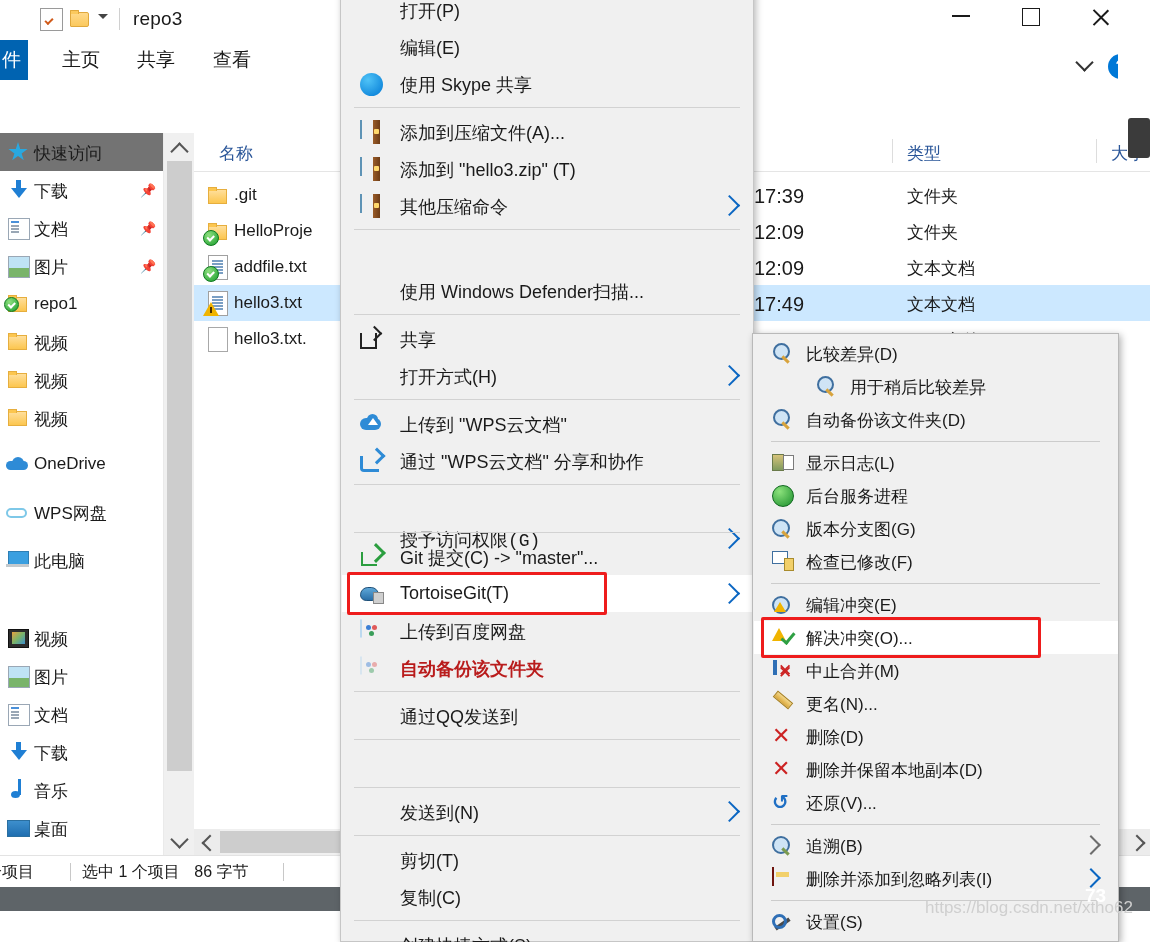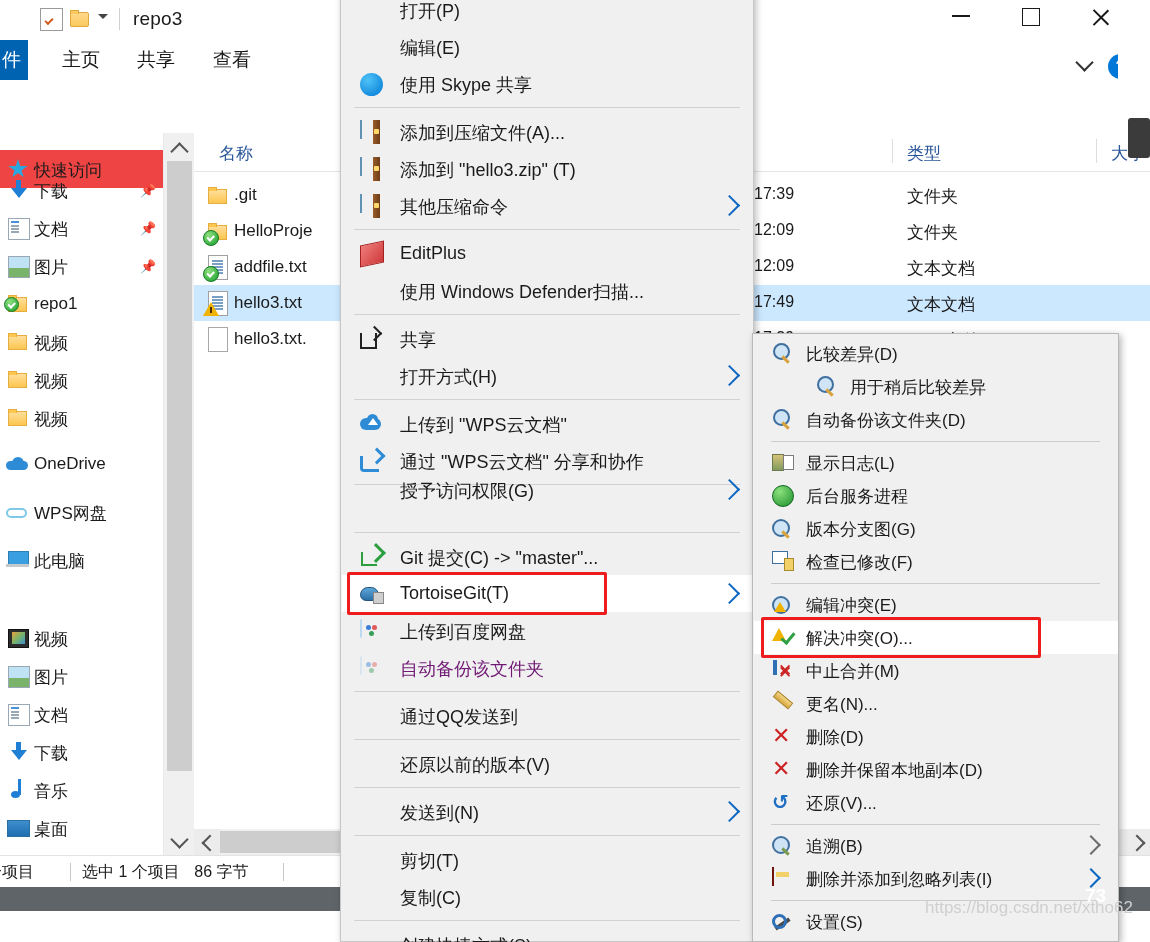--- a/index.html
+++ b/index.html
@@ -143,21 +143,21 @@
   .colh{position:absolute;top:9px;font-size:17px;color:#2a5699;}
   .colsep{position:absolute;top:6px;width:1px;height:24px;background:#dddddd;}
   #colh-name{left:25px;}
   #colh-type{left:713px;}
   #colh-size{left:917px;}
   #colsep-type{left:698px;}
   #colsep-size{left:902px;}
 
   .frow{position:absolute;left:0;width:956px;height:36px;}
   .fname{position:absolute;left:40px;top:8px;font-size:17px;color:#1a1a1a;white-space:nowrap;}
-  .ftime{position:absolute;left:560px;top:8px;font-size:16px;color:#1a1a1a;}
+  .ftime{position:absolute;left:560px;top:8px;font-size:20px;color:#1a1a1a;}
   .ftype{position:absolute;left:713px;top:8px;font-size:17px;color:#1a1a1a;}
   .sel{background:#cce8ff;}
   .ic-file{position:absolute;left:14px;top:6px;width:18px;height:23px;background:#fff;border:1px solid #a8a8a8;}
   .ic-txtlines{position:absolute;left:14px;top:6px;width:18px;height:23px;background:#fff;border:1px solid #a0a0a0;}
   .ic-txtlines:after{content:"";position:absolute;left:3px;top:4px;width:11px;height:1.5px;background:#7a9fc4;
      box-shadow:0 3px 0 #7a9fc4,0 6px 0 #7a9fc4,0 9px 0 #7a9fc4,0 12px 0 #7a9fc4;}
   .badge-ok{position:absolute;left:9px;top:17px;width:14px;height:14px;border-radius:50%;
      background:radial-gradient(circle at 35% 30%,#8fe07f,#179c2c);border:1px solid #0d7a1e;}
   .badge-ok:after{content:"";position:absolute;left:3px;top:4px;width:5px;height:2.5px;border-left:2px solid #fff;border-bottom:2px solid #fff;transform:rotate(-45deg);}
   .badge-warn{position:absolute;left:9px;top:17px;width:0;height:0;
@@ -182,21 +182,21 @@
 
   
   #taskbar{left:0;top:887px;width:1150px;height:24px;background:#5e6468;}
   #page-bottom{left:0;top:911px;width:1150px;height:31px;background:#ffffff;}
 
   
   #ctxmenu{left:340px;top:-10px;width:414px;height:952px;background:#f0f0f0;border:1px solid #c6c6c6;
       box-shadow:2px 2px 7px rgba(0,0,0,.28);box-sizing:border-box;}
   .mi{position:absolute;left:1px;width:411px;height:37px;}
   .mi-label{position:absolute;left:58px;top:8px;font-size:18px;color:#1a1a1a;white-space:nowrap;}
-  .mi-label.dim{color:#701a75;}
+  .mi-label.dim{color:#b91c1c;font-weight:bold;}
   .mi-ico{position:absolute;left:18px;top:8px;width:22px;height:22px;}
   .mi-arrow{position:absolute;left:380px;top:11px;width:13px;height:13px;
       border-right:2.5px solid #0a66c2;border-top:2.5px solid #0a66c2;transform:rotate(45deg);}
   .msep{position:absolute;left:13px;width:386px;height:1px;background:#d2d2d2;}
   .mi-hl{background:#ffffff;}
   .redbox{position:absolute;border:3px solid #ee1c1c;box-sizing:border-box;border-radius:2px;}
 
   
   .ic-skype{width:23px;height:23px;border-radius:50%;background:radial-gradient(circle at 35% 30%,#4fc3f7,#0078d4);
      color:#fff;font-size:14px;font-weight:bold;text-align:center;line-height:23px;font-style:italic;}
@@ -348,21 +348,21 @@
         <span id="refresh-glyph">↻</span>
       </div>
     <div id="searchbox" class="abs"></div>
     <div id="search-text" class="abs">搜索"repo3"</div>
     <div id="search-icon" class="abs">
         <span class="magn"></span>
       </div>
   </div>
 
   <div id="navpane" class="abs">
-      <div class="nav-item " id="nav-qa" style="background: #ef4444; top: 17px; text-align: right;">
+      <div class="nav-item " id="nav-qa" style="background: #737373; top: 0px; text-align: right;">
         <span class="nav-ico ic-star"></span>
         <span class="nav-label">快速访问</span>
       </div>
       <div class="nav-item" style="top: 38px;">
         <span class="nav-ico ic-dl"></span>
         <span class="nav-label">下载</span>
         <span class="pin">📌</span>
       </div>
       <div class="nav-item" style="top: 76px;">
         <span class="nav-ico ic-doc"></span>
@@ -522,53 +522,46 @@
     </div>
     <div class="mi" style="top: 74px;">
       <span class="mi-ico ic-skype"></span>
       <span class="mi-label">使用 Skype 共享</span>
     </div>
     <div class="msep" style="top: 116px;"></div>
     <div class="mi" style="top: 122px;"><span class="mi-ico ic-rar"></span><span class="mi-label">添加到压缩文件(A)...</span></div>
     <div class="mi" style="top: 159px;"><span class="mi-ico ic-rar"></span><span class="mi-label">添加到 "hello3.zip" (T)</span></div>
     <div class="mi" style="top: 196px;"><span class="mi-ico ic-rar"></span><span class="mi-label">其他压缩命令</span><span class="mi-arrow"></span></div>
     <div class="msep" style="top: 238px;"></div>
-    <div class="mi" style="top: 244px;">
-      <span class="mi-ico ic-editplus"></span>
-      <span class="mi-label">EditPlus</span>
-    </div>
     <div class="mi" style="top: 281px;"><span class="mi-ico ic-defender"></span><span class="mi-label">使用 Windows Defender扫描...</span></div>
     <div class="msep" style="top: 323px;"></div>
     <div class="mi" style="top: 329px;"><span class="mi-ico ic-share"></span><span class="mi-label">共享</span></div>
     <div class="mi" style="top: 366px;">
       <span class="mi-label">打开方式(H)</span>
       <span class="mi-arrow"></span>
     </div>
     <div class="msep" style="top: 408px;"></div>
     <div class="mi" style="top: 414px;"><span class="mi-ico ic-wpsup"><span class="upar"></span></span><span class="mi-label">上传到 "WPS云文档"</span></div>
     <div class="mi" style="top: 451px;"><span class="mi-ico ic-wpsshare"></span><span class="mi-label">通过 "WPS云文档" 分享和协作</span></div>
     <div class="msep" style="top: 493px;"></div>
-    <div class="mi" style="top: 480px;">
+    <div class="mi" style="top: 529px; font-family: Liberation Mono, monospace;">
       <span class="mi-label">授予访问权限(G)</span>
       <span class="mi-arrow"></span>
     </div>
     <div class="msep" style="top: 541px;"></div>
     <div class="mi" style="top: 547px;"><span class="mi-ico ic-gitcommit"></span><span class="mi-label">Git 提交(C) -&gt; "master"...</span></div>
     <div class="mi mi-hl" style="top: 584px;"><span class="mi-ico ic-tortoise"></span><span class="mi-label">TortoiseGit(T)</span><span class="mi-arrow"></span></div>
     <div class="redbox" style="left: 6px; top: 581px; width: 260px; height: 43px;"></div>
     <div class="mi" style="top: 621px;"><span class="mi-ico ic-baidu"></span><span class="mi-label">上传到百度网盘</span></div>
     <div class="mi" style="top: 658px;"><span class="mi-ico ic-baidu dimico"></span><span class="mi-label dim">自动备份该文件夹</span></div>
     <div class="msep" style="top: 700px;"></div>
     <div class="mi" style="top: 706px;">
       <span class="mi-label">通过QQ发送到</span>
     </div>
     <div class="msep" style="top: 748px;"></div>
-    <div class="mi" style="top: 754px;">
-      <span class="mi-label">还原以前的版本(V)</span>
-    </div>
     <div class="msep" style="top: 796px;"></div>
     <div class="mi" style="top: 802px;">
       <span class="mi-label">发送到(N)</span>
       <span class="mi-arrow"></span>
     </div>
     <div class="msep" style="top: 844px;"></div>
     <div class="mi" style="top: 850px;">
       <span class="mi-label">剪切(T)</span>
     </div>
     <div class="mi" style="top: 887px;">

